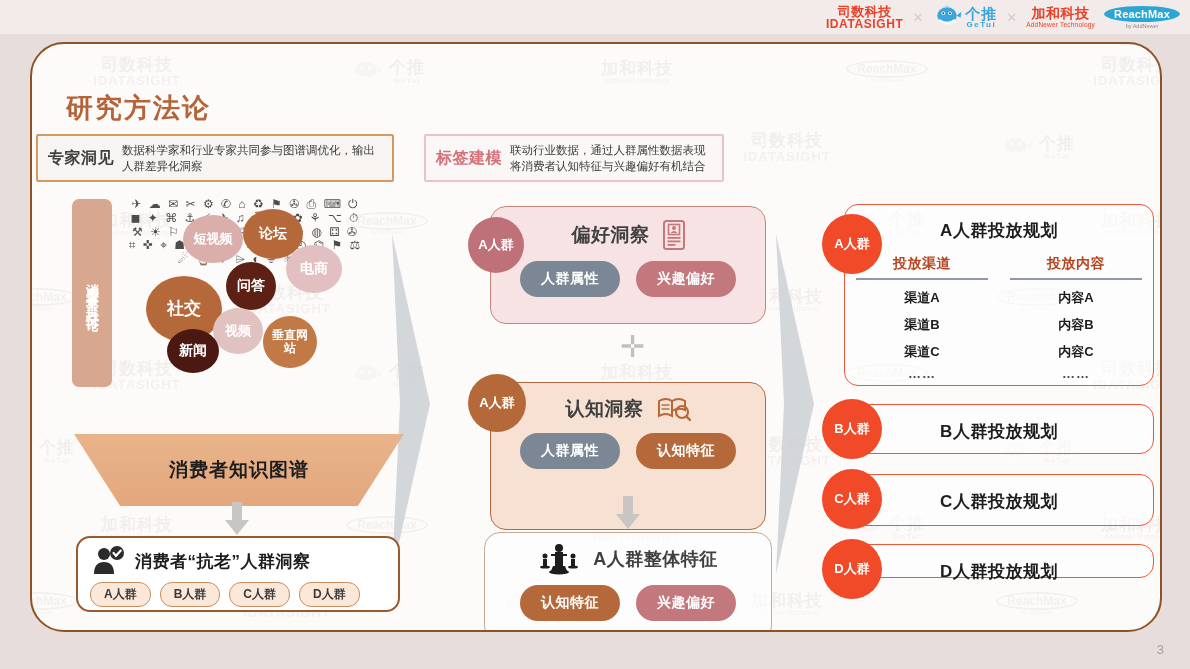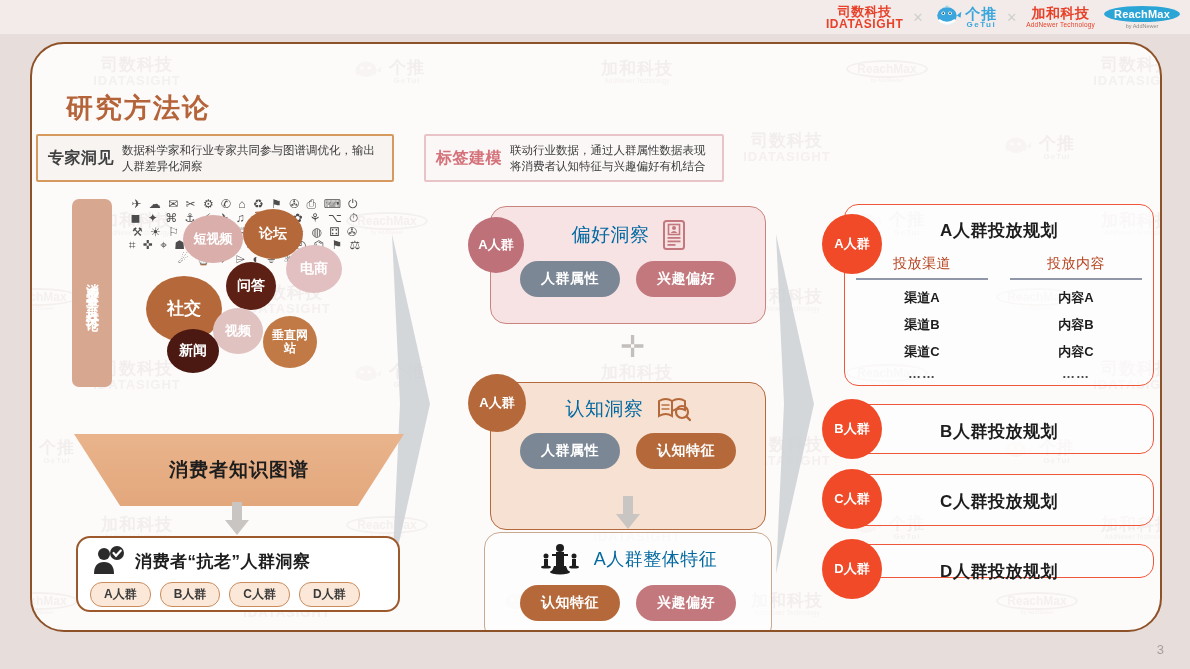--- a/index.html
+++ b/index.html
@@ -132,41 +132,41 @@
   .chip {
     border: 1.5px solid #c98c5d; background: #fbe8d8; border-radius: 12px;
     font-size: 12px; font-weight: bold; color: #3a3a3a;
     padding: 3px 13px;
   }
 
   
   .mpanel { position: absolute; border-radius: 16px; }
   .mpanel .ptitle {
     display: flex; align-items: center; justify-content: center; gap: 13px;
-    padding-top: 13px; font-size: 19px; font-weight: normal; color: #0369a1; letter-spacing: .5px;
+    padding-top: 13px; font-size: 19px; font-weight: bold; color: #404040; letter-spacing: .5px;
   }
   .mpanel .pbtns { display: flex; justify-content: center; gap: 16px; margin-top: 11px; }
   .pill {
     border-radius: 22px; color: #fff; font-size: 14px; font-weight: bold;
     padding: 9px 21px; letter-spacing: .5px;
   }
   .circ {
     position: absolute; border-radius: 50%;
     display: flex; align-items: center; justify-content: center;
     color: #fff; font-weight: bold;
   }
   .plus { position: absolute; font-size: 30px; font-weight: bold; color: #c2bfbc; }
 
   
   .rbox { position: absolute; border: 1.8px solid #f0563a; border-radius: 14px; background: rgba(255,255,255,.55); }
   .rtitle { text-align: center; font-size: 17px; font-weight: bold; color: #1d1d1d; letter-spacing: .5px; }
   .rtable { display: flex; justify-content: space-around; margin-top: 13px; }
   .rcol { width: 132px; text-align: center; }
   .rcol .chead {
-    font-size: 14px; font-weight: normal; color: #b5441f; letter-spacing: .5px;
+    font-size: 14px; font-weight: bold; color: #b5441f; letter-spacing: .5px;
     padding-bottom: 5px; border-bottom: 2px solid #8f97a8; text-align: center;
   }
   .rcol .cell { font-size: 13px; font-weight: bold; color: #1d1d1d; margin-top: 9px; }
   .rcol .dots { font-size: 13px; font-weight: bold; color: #4a4a4a; margin-top: 5px; letter-spacing: 1px; }
 
   .pageno {
     position: absolute; right: 26px; bottom: 12px;
     font-size: 13px; color: #a79e9a;
   }
 </style>

